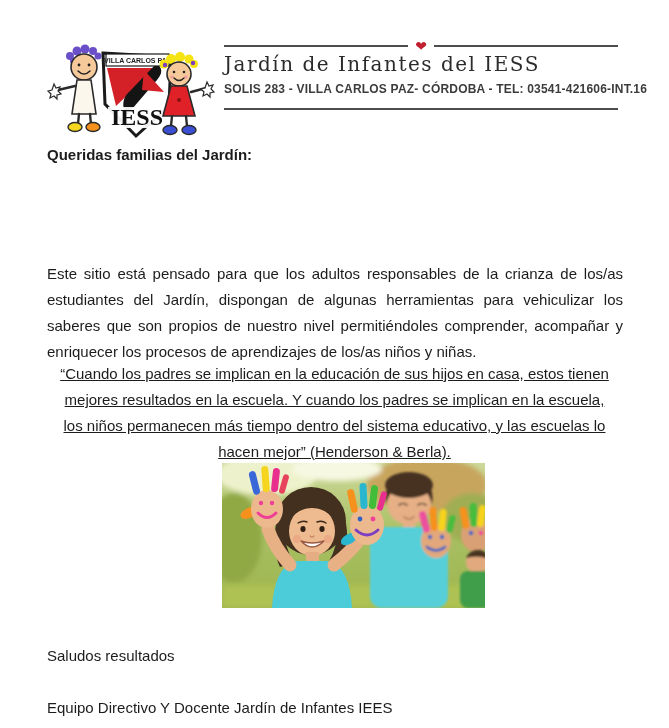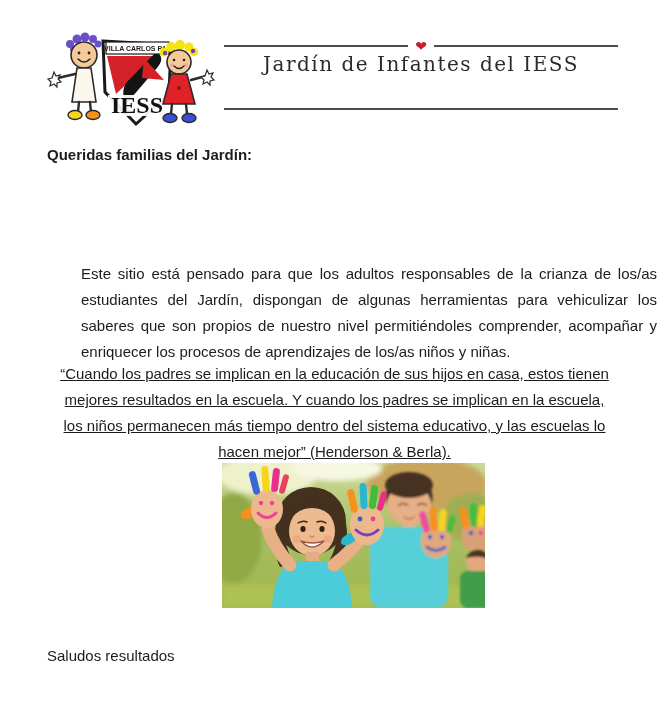--- a/index.html
+++ b/index.html
@@ -7,46 +7,46 @@
   html,body { background:#ffffff; }
   body {
     width:669px; height:728px; position:relative;
     font-family:"Liberation Sans", sans-serif;
     color:#1c1c1c;
     overflow:hidden;
   }
   .page { position:absolute; inset:0; background:#fff; }
 
   
-  .logo { position:absolute; left:44px; top:22px; width:174px; height:110px; }
+  .logo { position:absolute; left:44px; top:34px; width:174px; height:110px; }
   .rule-top { position:absolute; left:224px; top:38px; width:394px; height:16px;
               display:flex; align-items:center; }
   .rule { flex:1; height:1.6px; background:#4d4d4d; }
   .heart { color:#c11f2f; font-size:14px; line-height:14px; margin:0 7px; }
   .header-title {
     position:absolute; left:224px; top:52px; width:394px;
     font-family:"DejaVu Serif", serif;
-    font-size:20px; letter-spacing:1.5px; color:#2b2b2b; text-align:center;
+    font-size:20px; letter-spacing:1.5px; color:#2b2b2b; 
     white-space:nowrap;
   }
   .header-address {
     position:absolute; left:224px; top:82px; width:394px;
     font-size:12px; font-weight:700; letter-spacing:0.2px;
     color:#3c3c3c; text-align:center; white-space:nowrap;
   }
   .rule-bottom { position:absolute; left:224px; top:108px; width:394px;
                  height:1.6px; background:#4d4d4d; }
 
   
   .greeting  { position:absolute; left:47px; top:146px; font-size:15px;font-weight:bold; }
   .para1     { position:absolute; left:47px; top:177px; width:576px;
                font-size:15px; line-height:26px; text-align:justify; }
   .para1 .hl { font-weight:700; color:#e8112d; }
   .para2     { position:absolute; left:47px; top:261px; width:576px;
-               font-size:15px; line-height:26px; text-align:justify;margin-left:34px; }
+               font-size:15px; line-height:26px; text-align:justify; }
   .quote     { position:absolute; left:58px; top:361px; width:553px;
                font-size:15px; line-height:26px; text-align:center;text-decoration:underline; }
   .closing   { position:absolute; left:47px; top:647px; font-size:15px; }
   .signature { position:absolute; left:47px; top:699px; font-size:15px; }
 
   
   .photo { position:absolute; left:222px; top:463px; width:263px; height:145px; }
   .photo svg { display:block; width:100%; height:100%; }
 </style>
 </head>
@@ -115,20 +115,21 @@
       </g>
     </svg>
   </div>
 
   <div class="rule-top">
     <div class="rule"></div>
     <span class="heart">❤</span>
     <div class="rule"></div>
   </div>
   <div class="header-title">Jardín de Infantes del IESS</div>
+  <div class="header-address">SOLIS 283 - VILLA CARLOS PAZ- CÓRDOBA - TEL: 03541-421606-INT.16</div>
   <div class="rule-bottom"></div>
 
   <div class="greeting">Queridas familias del Jardín:</div>
 
 
   <p class="para2">Este sitio está pensado para que los adultos responsables de la crianza de los/as estudiantes del Jardín, dispongan de algunas herramientas para vehiculizar los saberes que son propios de nuestro nivel permitiéndoles comprender, acompañar y enriquecer los procesos de aprendizajes de los/as niños y niñas.</p>
 
   <p class="quote">“Cuando los padres se implican en la educación de sus hijos en casa, estos tienen mejores resultados en la escuela. Y cuando los padres se implican en la escuela, los niños permanecen más tiempo dentro del sistema educativo, y las escuelas lo hacen mejor” (Henderson &amp; Berla).</p>
 
   <div class="photo">
@@ -229,14 +230,15 @@
           <rect x="157" y="28" width="6" height="20" rx="3" fill="#e82f8d" transform="rotate(16 160 38)"></rect>
           <circle cx="138" cy="56" r="2.4" fill="#2f62c4"></circle>
             <circle cx="151" cy="56" r="2.4" fill="#ef3f96"></circle>
           <path d="M134,67 Q145,77 156,67" fill="none" stroke="#7c3fc2" stroke-width="3" stroke-linecap="round"></path>
         </g>
       </g>
     </svg>
   </div>
 
   <div class="closing">Saludos resultados</div>
+  <div class="signature">Equipo Directivo Y Docente Jardín de Infantes IEES</div>
 
 </div>
 
 </body></html>

